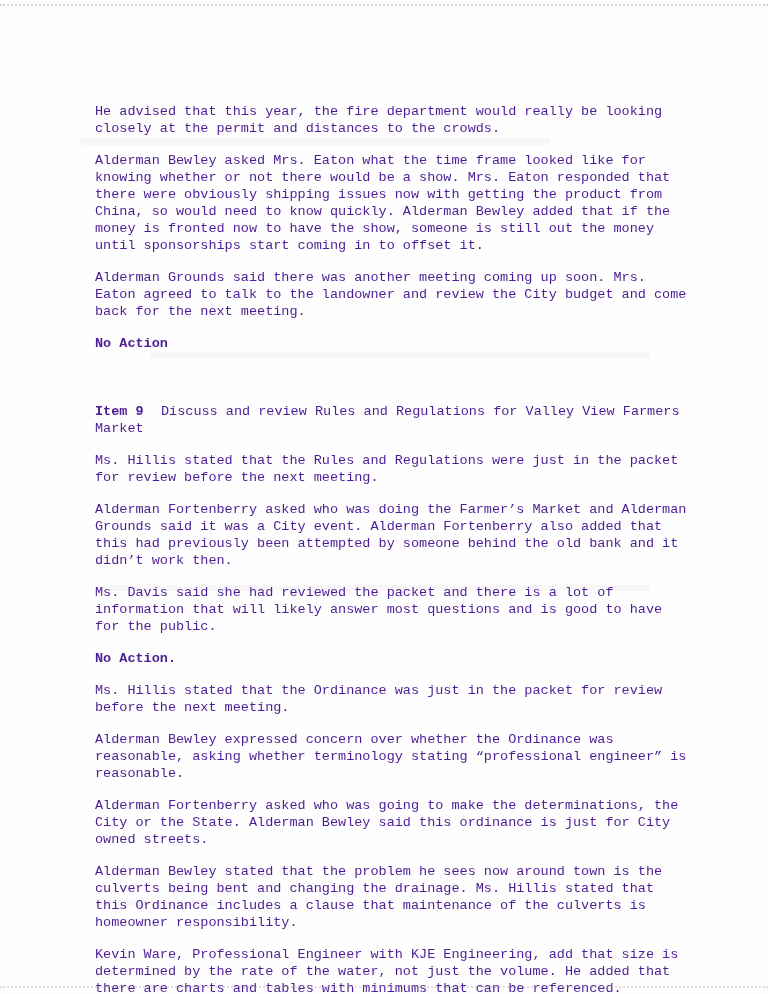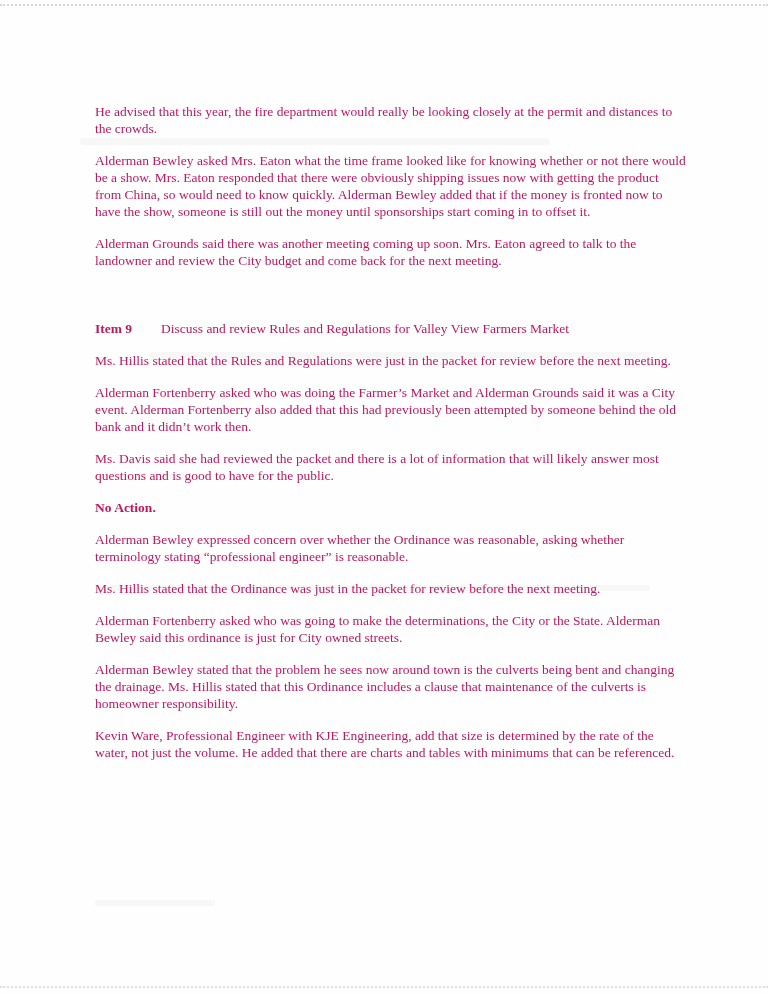--- a/index.html
+++ b/index.html
@@ -6,22 +6,22 @@
     margin: 0;
     padding: 0;
     background: #ffffff;
   }
   .page {
     position: relative;
     width: 768px;
     height: 994px;
     background: #fefefe;
     overflow: hidden;
-    font-family: Liberation Serif, serif;
-    color: #be185d;
+    font-family: Liberation Mono, monospace;
+    color: #4c1d95;
   }
   
   .scan-line {
     position: absolute;
     left: 0;
     width: 100%;
     height: 0;
     border-top: 2px dotted rgba(140,140,140,0.35);
   }
   .scan-line.top { top: 4px; }
@@ -66,33 +66,34 @@
   <div class="scan-smudge smudge-1"></div>
   <div class="scan-smudge smudge-2"></div>
   <div class="scan-smudge smudge-3"></div>
   <div class="scan-smudge smudge-4"></div>
 
   <div class="content">
     <p class="body">He advised that this year, the fire department would really be looking closely at the permit and distances to the crowds.</p>
     <p class="body">Alderman Bewley asked Mrs. Eaton what the time frame looked like for knowing whether or not there would be a show. Mrs. Eaton responded that there were obviously shipping issues now with getting the product from China, so would need to know quickly.  Alderman Bewley added that if the money is fronted now to have the show, someone is still out the money until sponsorships start coming in to offset it.</p>
     <p class="body">Alderman Grounds said there was another meeting coming up soon. Mrs. Eaton agreed to talk to the landowner and review the City budget and come back for the next meeting.</p>
 
+    <p class="action">No Action</p>
 
     <p class="item">
       <span class="item-label">Item 9</span><span class="item-text">Discuss and review Rules and Regulations for Valley View Farmers Market</span>
     </p>
 
     <p class="body">Ms. Hillis stated that the Rules and Regulations were just in the packet for review before the next meeting.</p>
     <p class="body">Alderman Fortenberry asked who was doing the Farmer’s Market and Alderman Grounds said it was a City event. Alderman Fortenberry also added that this had previously been attempted by someone behind the old bank and it didn’t work then.</p>
     <p class="body">Ms. Davis said she had reviewed the packet and there is a lot of information that will likely answer most questions and is good to have for the public.</p>
 
     <p class="action">No Action.</p>
 
 
+    <p class="body">Ms. Hillis stated that the Ordinance was just in the packet for review before the next meeting.</p>
     <p class="body">Alderman Bewley expressed concern over whether the Ordinance was reasonable, asking whether terminology stating “professional engineer” is reasonable.</p>
-    <p class="body">Ms. Hillis stated that the Ordinance was just in the packet for review before the next meeting.</p>
     <p class="body">Alderman Fortenberry asked who was going to make the determinations, the City or the State. Alderman Bewley said this ordinance is just for City owned streets.</p>
     <p class="body">Alderman Bewley stated that the problem he sees now around town is the culverts being bent and changing the drainage. Ms. Hillis stated that this Ordinance includes a clause that maintenance of the culverts is homeowner responsibility.</p>
     <p class="body">Kevin Ware, Professional Engineer with KJE Engineering, add that size is determined by the rate of the water, not just the volume. He added that there are charts and tables with minimums that can be referenced.</p>
   </div>
 
   <div class="scan-line bottom"></div>
 </div>
 
 </body></html>

